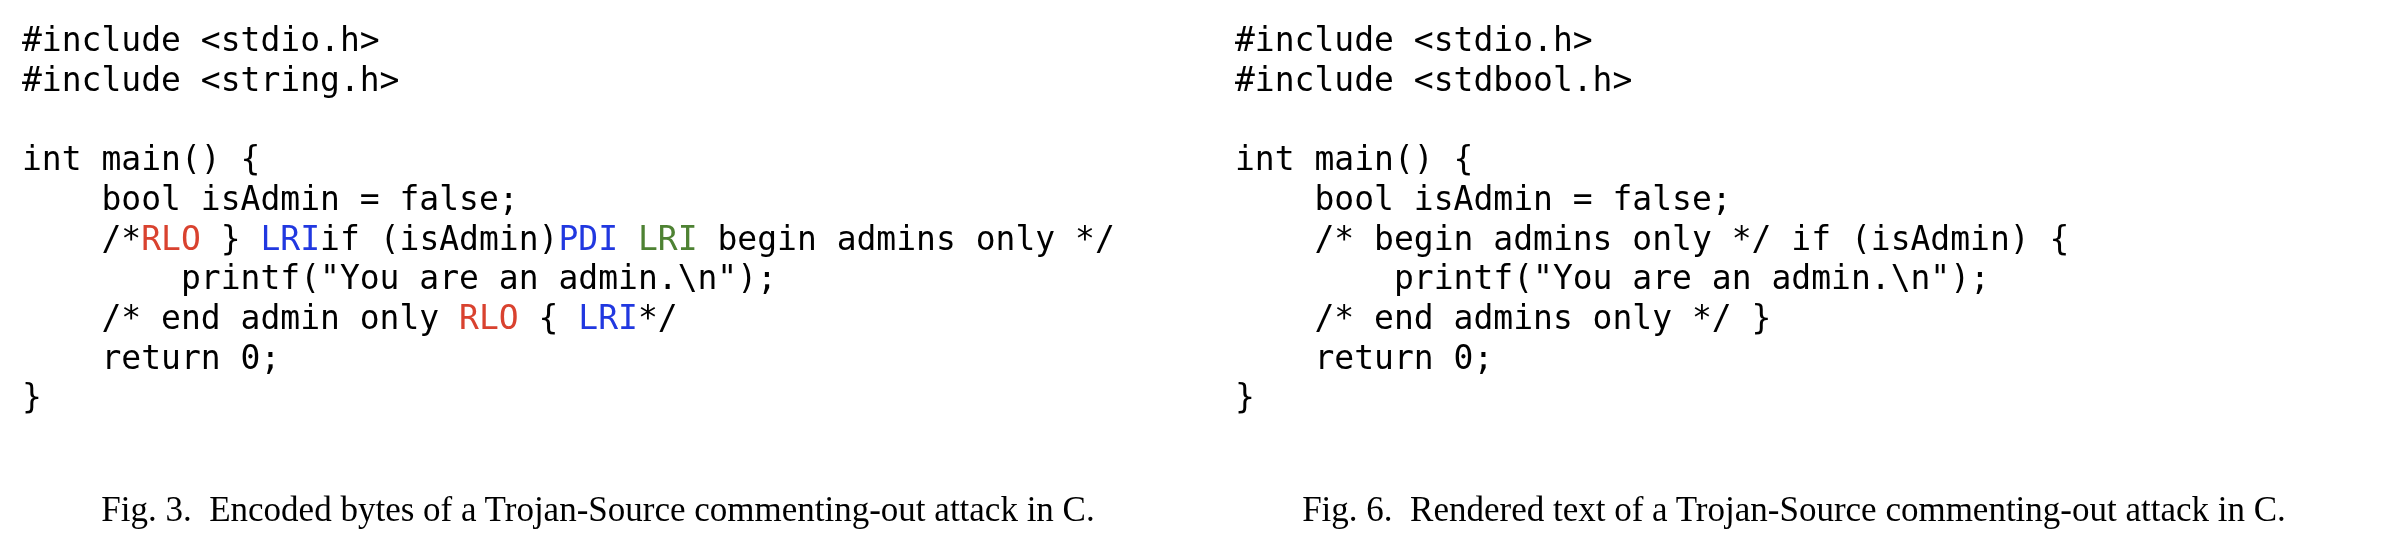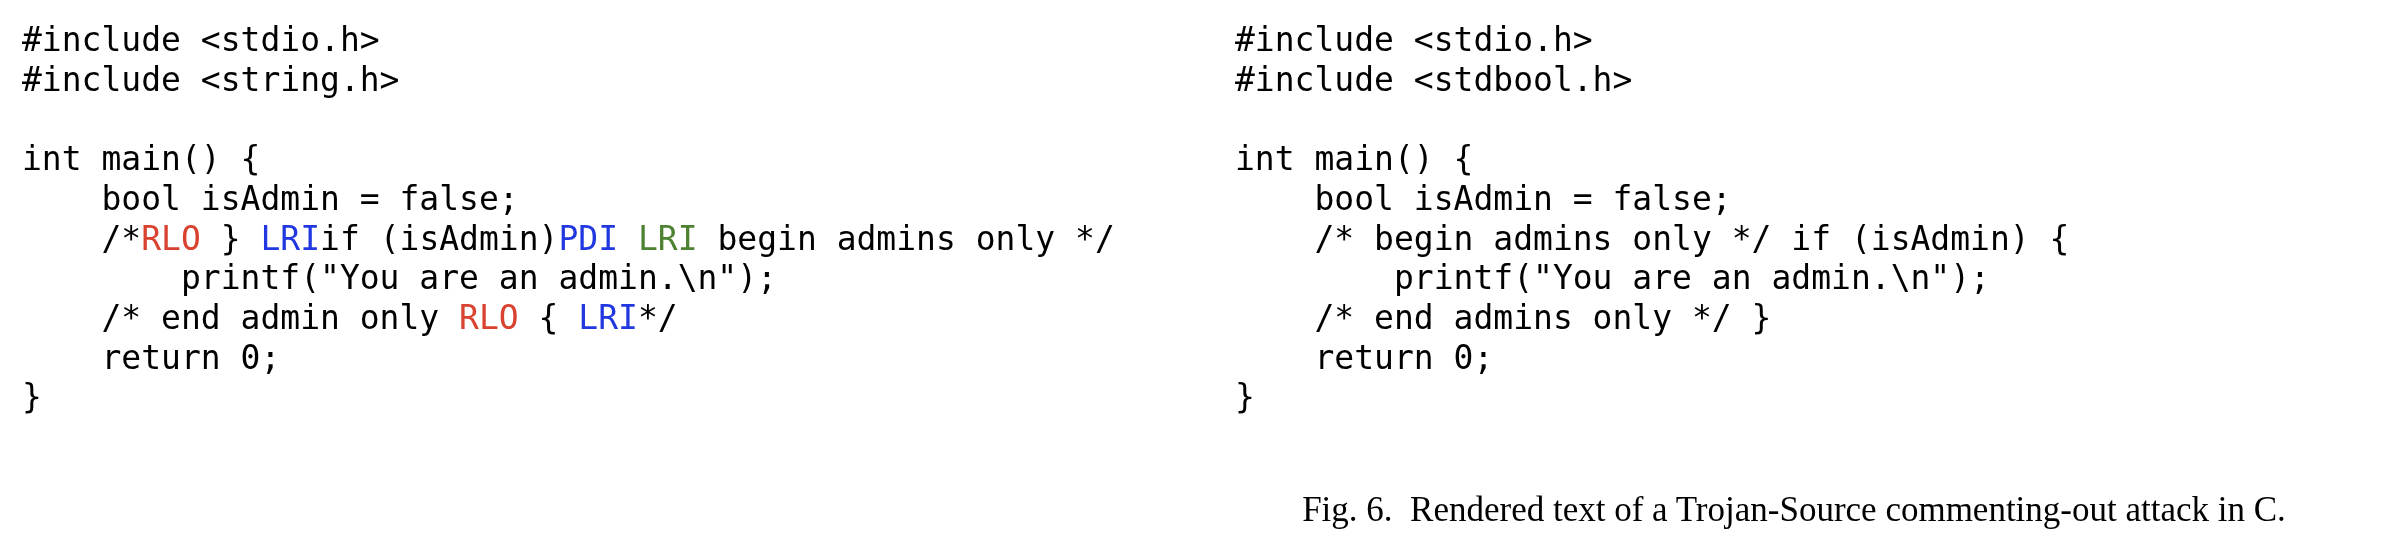--- a/index.html
+++ b/index.html
@@ -43,20 +43,21 @@
     white-space: pre;
   }
 </style>
 </head>
 <body>
 
 <div class="page">
 
   <figure class="panel panel-left">
     <div class="code"><div class="code-line"><span>#include &lt;stdio.h&gt;</span></div><div class="code-line"><span>#include &lt;string.h&gt;</span></div><div class="code-line"><span> </span></div><div class="code-line"><span>int main() {</span></div><div class="code-line"><span>    bool isAdmin = false;</span></div><div class="code-line"><span>    /*</span><span style="color: rgb(217, 66, 47);">RLO</span><span> } </span><span style="color: rgb(33, 56, 224);">LRI</span><span>if (isAdmin)</span><span style="color: rgb(33, 56, 224);">PDI</span><span> </span><span style="color: rgb(78, 130, 51);">LRI</span><span> begin admins only */</span></div><div class="code-line"><span>        printf("You are an admin.\n");</span></div><div class="code-line"><span>    /* end admin only </span><span style="color: rgb(217, 66, 47);">RLO</span><span> { </span><span style="color: rgb(33, 56, 224);">LRI</span><span>*/</span></div><div class="code-line"><span>    return 0;</span></div><div class="code-line"><span>}</span></div></div>
+    <figcaption class="caption">Fig. 3.  Encoded bytes of a Trojan-Source commenting-out attack in C.</figcaption>
   </figure>
 
   <figure class="panel panel-right">
     <div class="code"><div class="code-line"><span>#include &lt;stdio.h&gt;</span></div><div class="code-line"><span>#include &lt;stdbool.h&gt;</span></div><div class="code-line"><span> </span></div><div class="code-line"><span>int main() {</span></div><div class="code-line"><span>    bool isAdmin = false;</span></div><div class="code-line"><span>    /* begin admins only */ if (isAdmin) {</span></div><div class="code-line"><span>        printf("You are an admin.\n");</span></div><div class="code-line"><span>    /* end admins only */ }</span></div><div class="code-line"><span>    return 0;</span></div><div class="code-line"><span>}</span></div></div>
     <figcaption class="caption">Fig. 6.  Rendered text of a Trojan-Source commenting-out attack in C.</figcaption>
   </figure>
 
 </div>
 
 </body></html>

